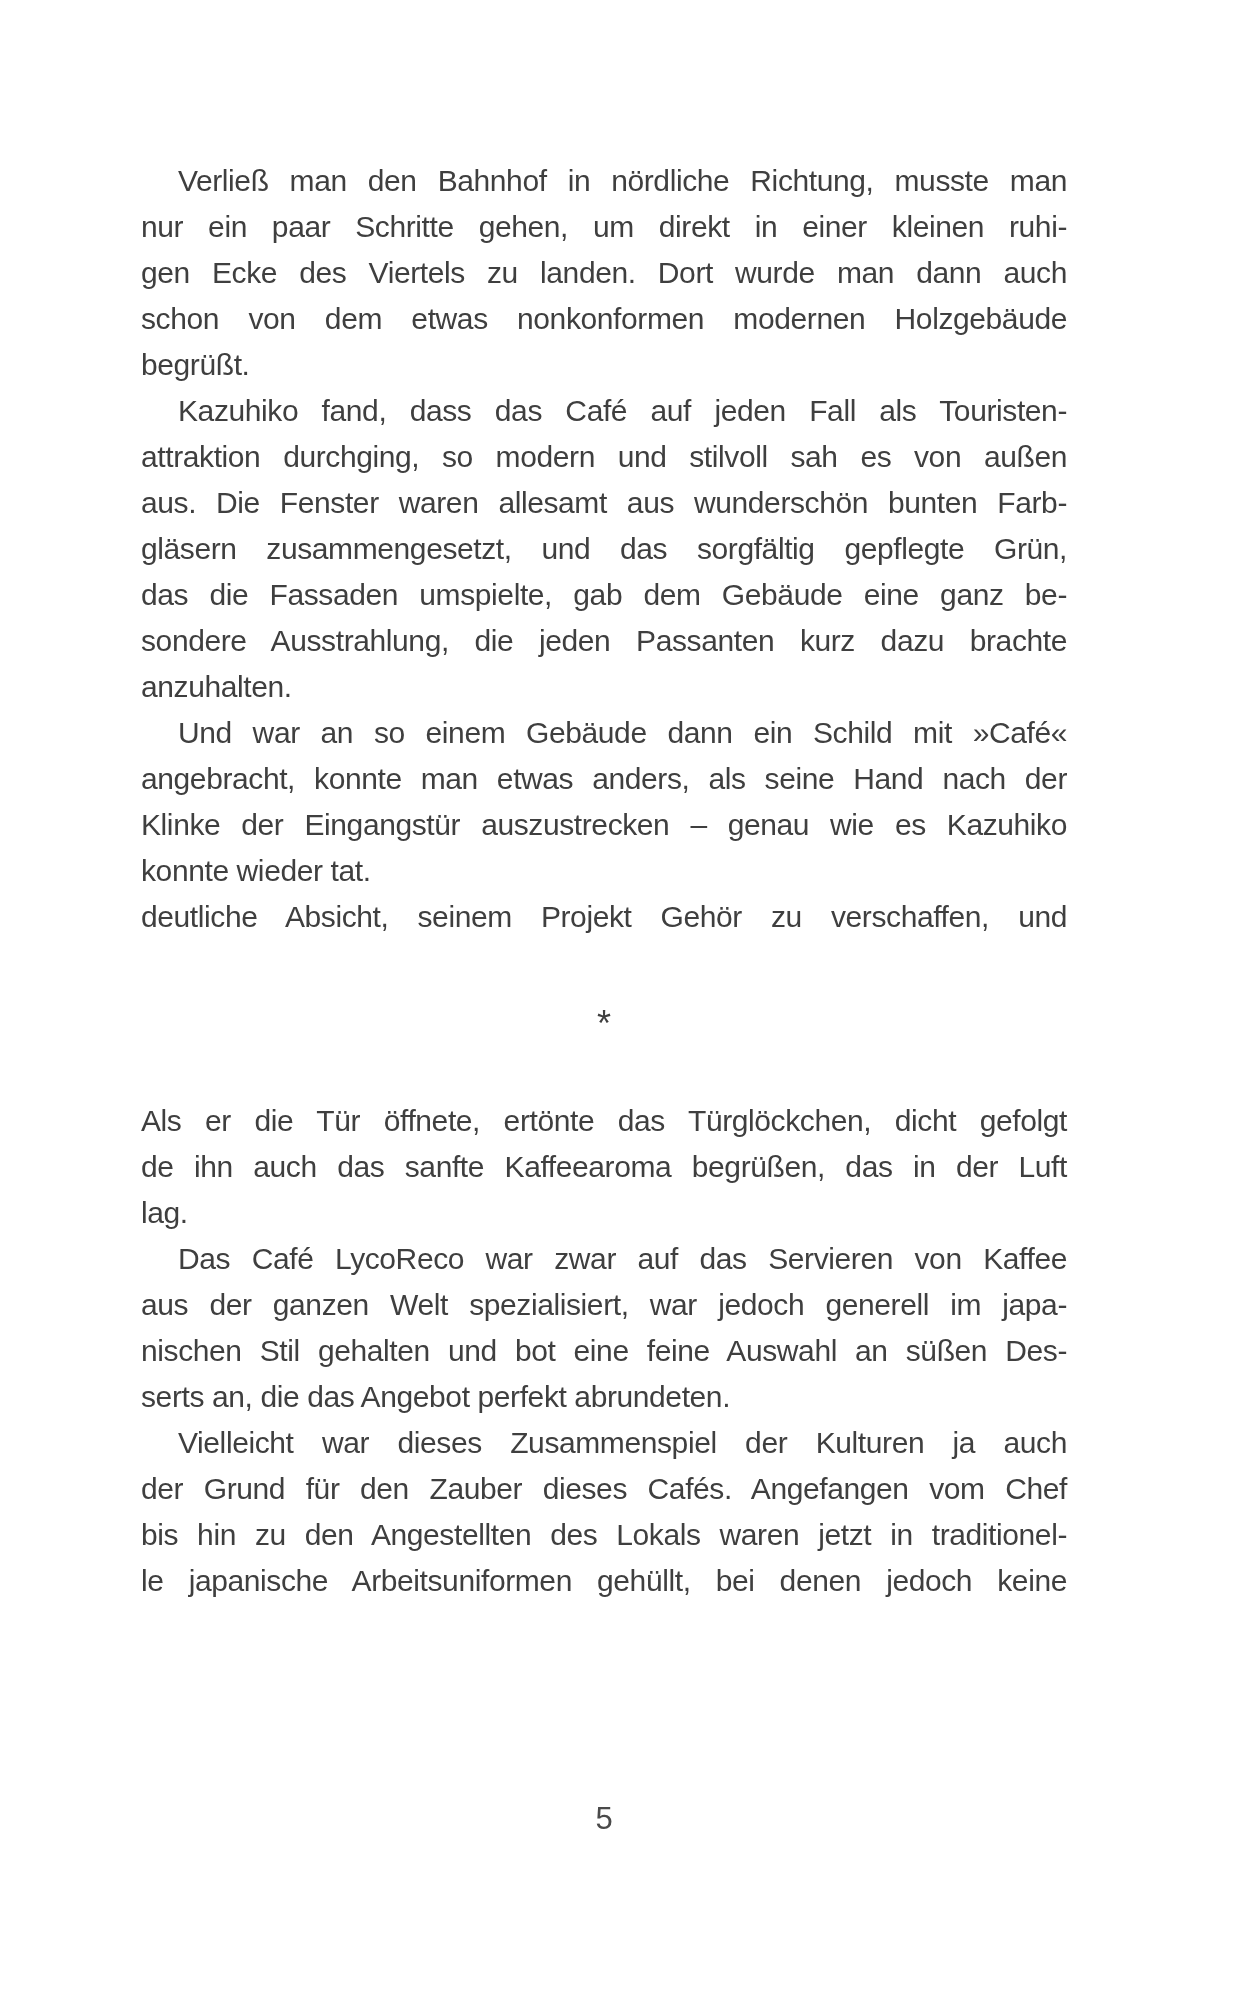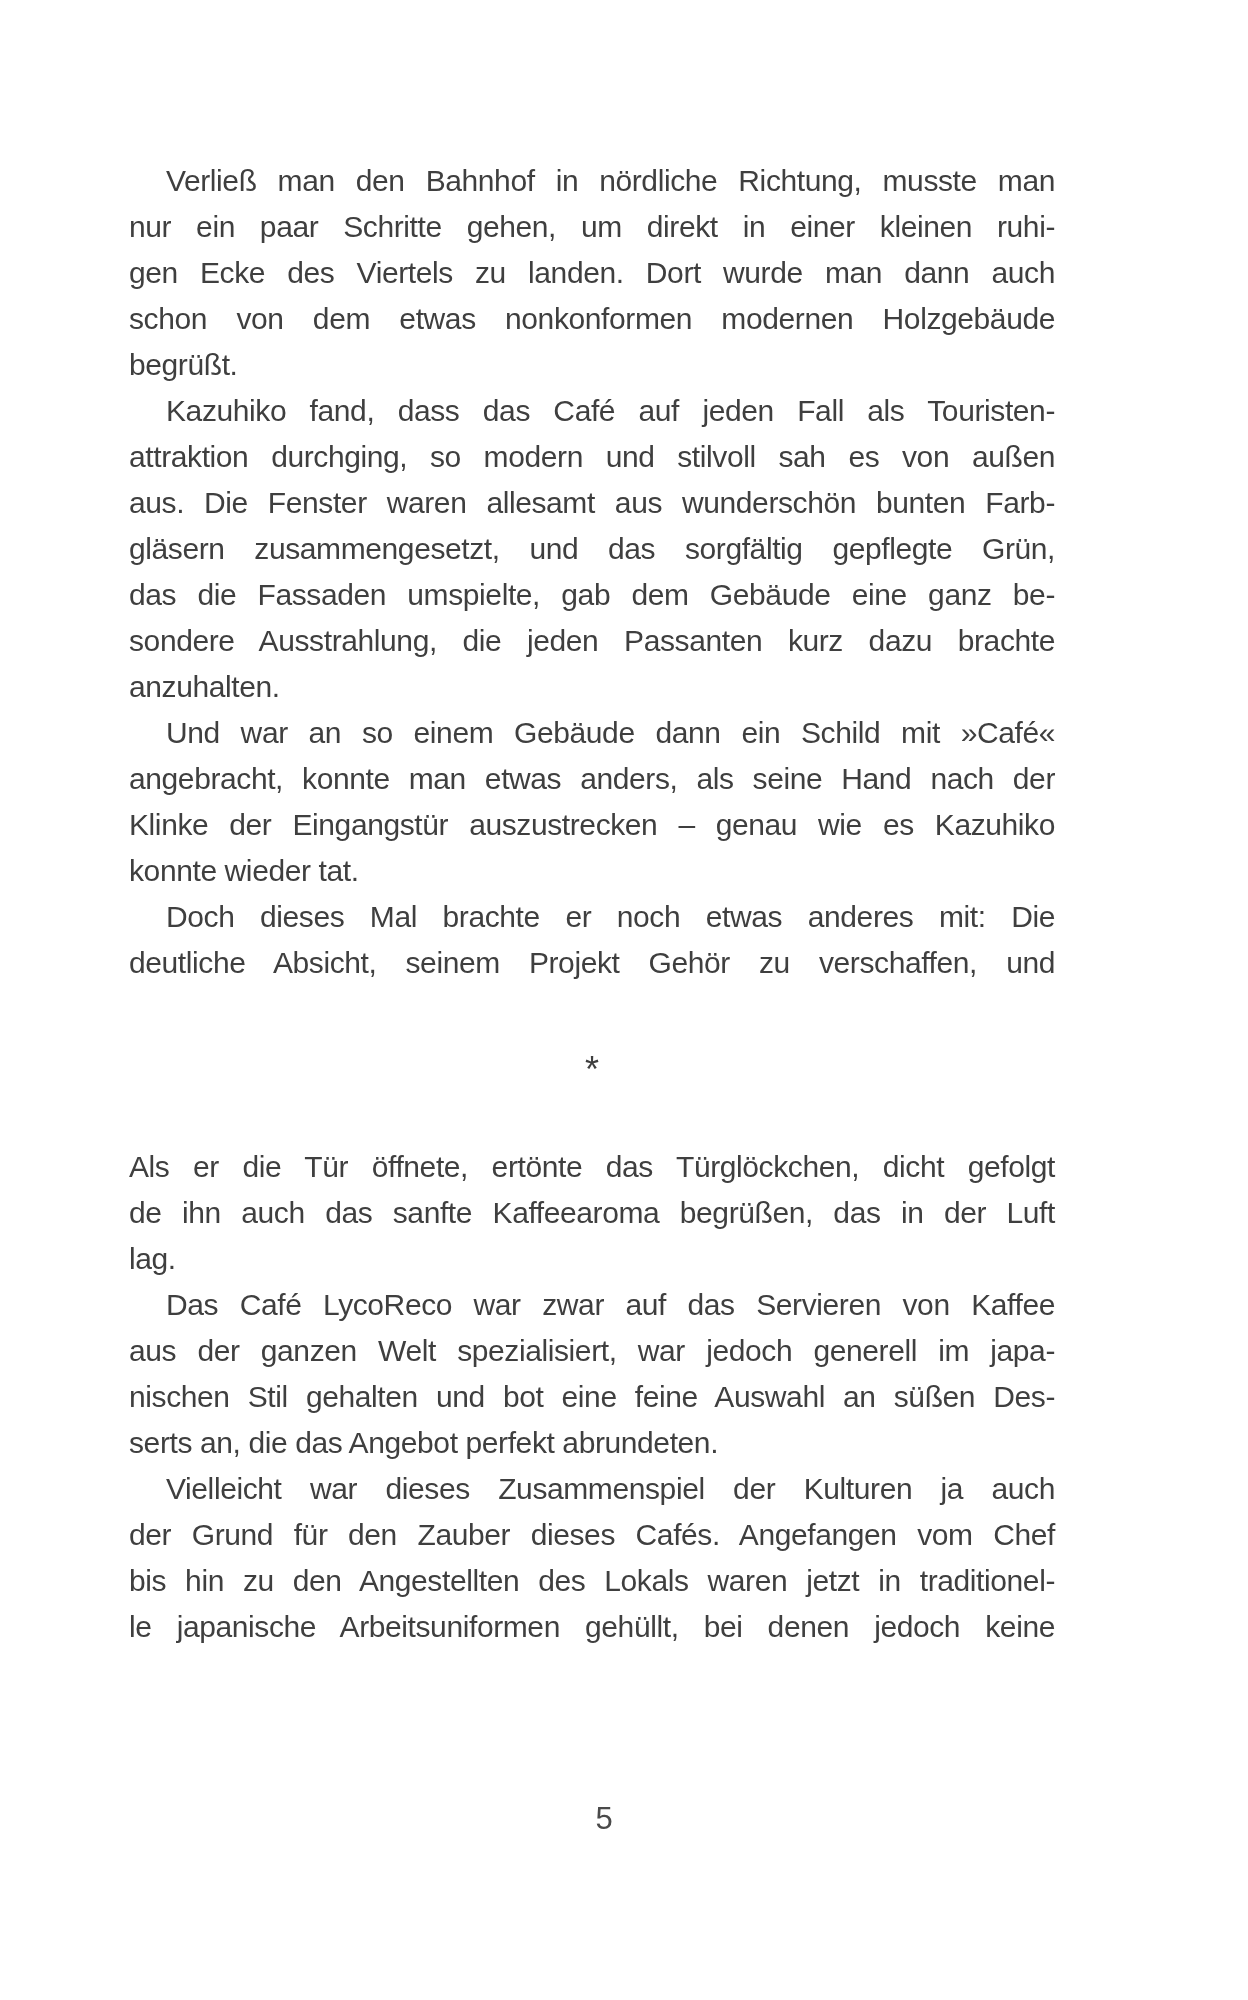--- a/index.html
+++ b/index.html
@@ -10,21 +10,21 @@
   .page {
     position: relative;
     width: 1248px;
     height: 2000px;
     background: #ffffff;
     overflow: hidden;
     font-family: "Liberation Sans", sans-serif;
   }
   .text-block {
     position: absolute;
-    left: 129px;
+    left: 141px;
     top: 158px;
     width: 926px;
     color: #3f3f3f;
     font-size: 30px;
     line-height: 46px;
     letter-spacing: -0.4px;
   }
   .paragraph { margin: 0; padding: 0; }
   .line {
     text-align: justify;
@@ -84,21 +84,20 @@
         <div class="line">sondere Ausstrahlung, die jeden Passanten kurz dazu brachte</div>
         <div class="line final">anzuhalten.</div>
       </div>
       <div class="paragraph">
         <div class="line indent">Und war an so einem Gebäude dann ein Schild mit »Café«</div>
         <div class="line">angebracht, konnte man etwas anders, als seine Hand nach der</div>
         <div class="line">Klinke der Eingangstür auszustrecken – genau wie es Kazuhiko</div>
         <div class="line final">konnte wieder tat.</div>
       </div>
       <div class="paragraph">
-        <div class="line indent">Doch dieses Mal brachte er noch etwas anderes mit: Die</div>
         <div class="line">deutliche Absicht, seinem Projekt Gehör zu verschaffen, und</div>
       </div>
       <div class="separator"><span>*</span></div>
       <div class="paragraph">
         <div class="line">Als er die Tür öffnete, ertönte das Türglöckchen, dicht gefolgt</div>
         <div class="line">de ihn auch das sanfte Kaffeearoma begrüßen, das in der Luft</div>
         <div class="line final">lag.</div>
       </div>
       <div class="paragraph">
         <div class="line indent">Das Café LycoReco war zwar auf das Servieren von Kaffee</div>

